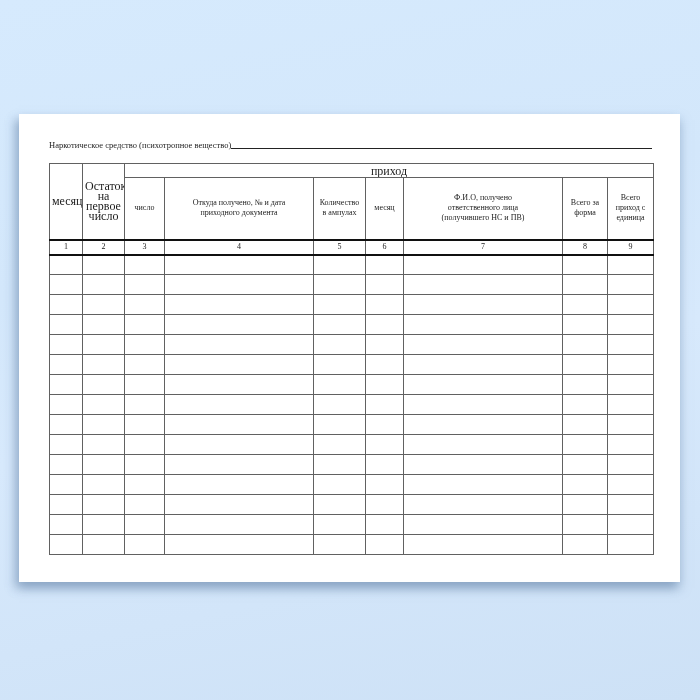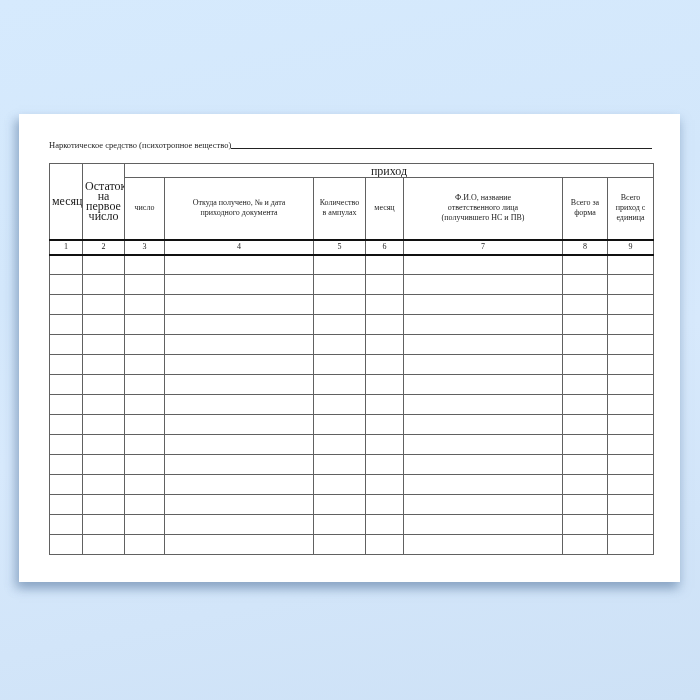--- a/index.html
+++ b/index.html
@@ -117,21 +117,21 @@
 число</th>
           <th colspan="7">приход</th>
         </tr>
         <tr class="header-row">
           <th>число</th>
           <th>Откуда получено, № и дата
 приходного документа</th>
           <th>Количество
 в ампулах</th>
           <th>месяц</th>
-          <th>Ф.И.О, название
+          <th>Ф.И.О, получено
 ответственного лица
 (получившего НС и ПВ)</th>
           <th>Всего за
 форма</th>
           <th>Всего
 приход с
 единица</th>
         </tr>
         <tr class="number-row">
           <td>1</td>

